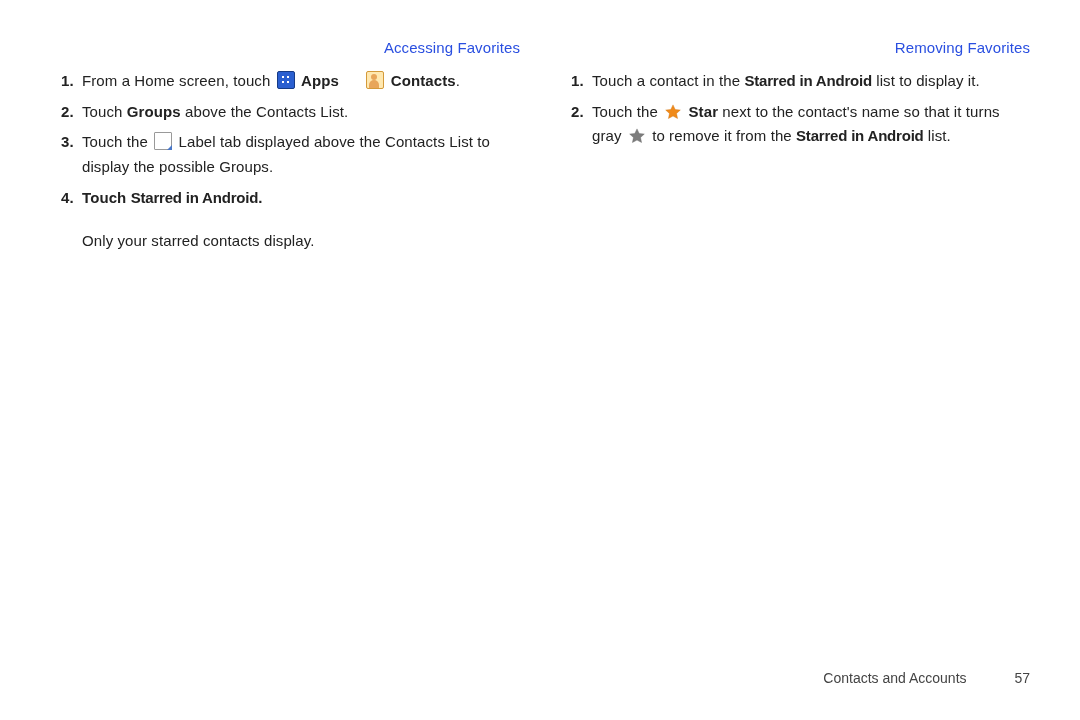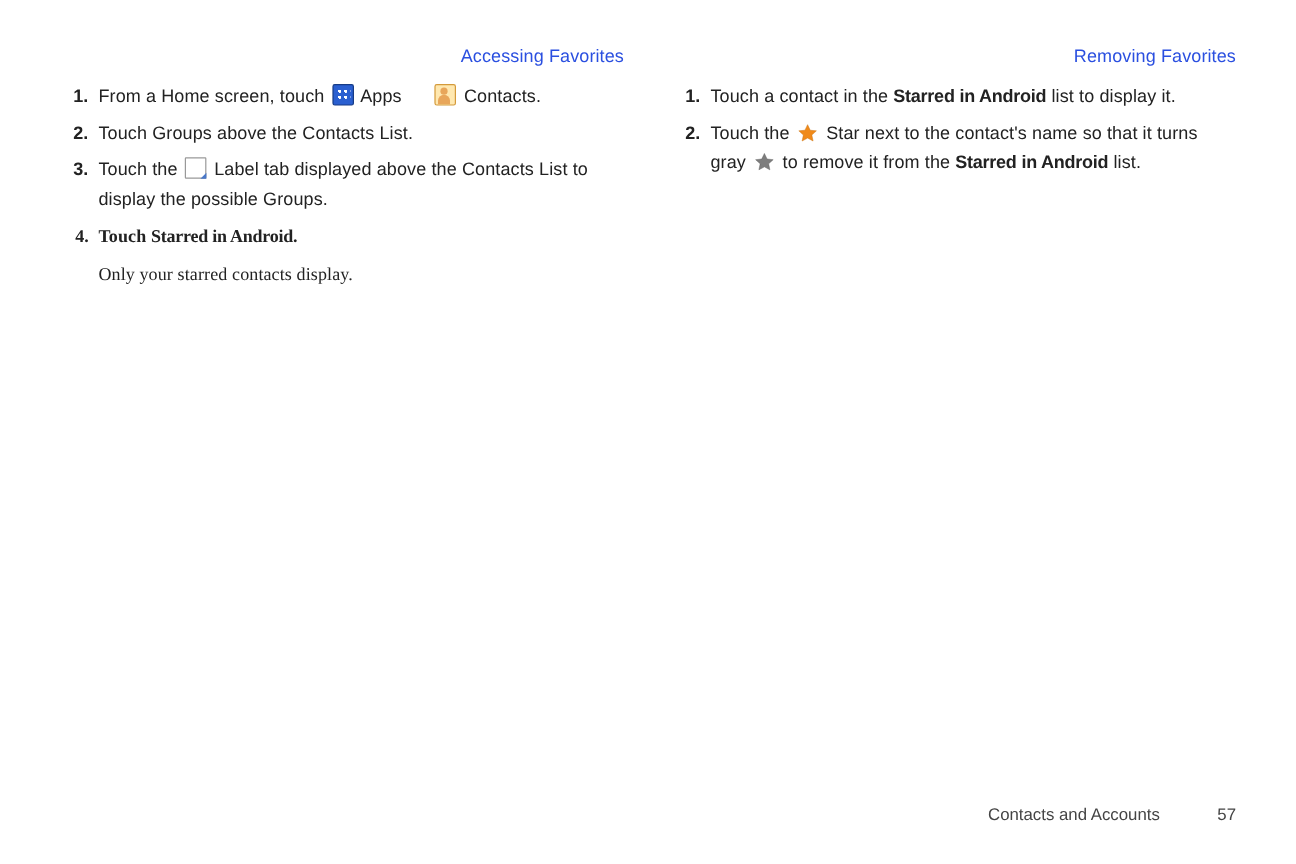--- a/index.html
+++ b/index.html
@@ -44,30 +44,29 @@
   }
   ol > li {
     padding-left: 4px;
     margin-bottom: 6px;
   }
   ol > li::marker {
     font-weight: 700;
   }
   li.final-step {
     font-weight: 400;
-    font-family: Liberation Serif, serif;
   }
   li.final-step .lead {
     font-weight: 700;
   }
-  .b { font-weight: 400; }
+  .b { font-weight: 700; }
   .narrow-bold { font-weight: 700; font-stretch: condensed; letter-spacing: -0.2px; }
   .sub {
     display: block;
-    margin-top: 6px;
+    margin-top: 18px;
   }
 
   
   .ic {
     display: inline-block;
     vertical-align: -3px;
     margin: 0 2px;
   }
   
   .ic-apps {

